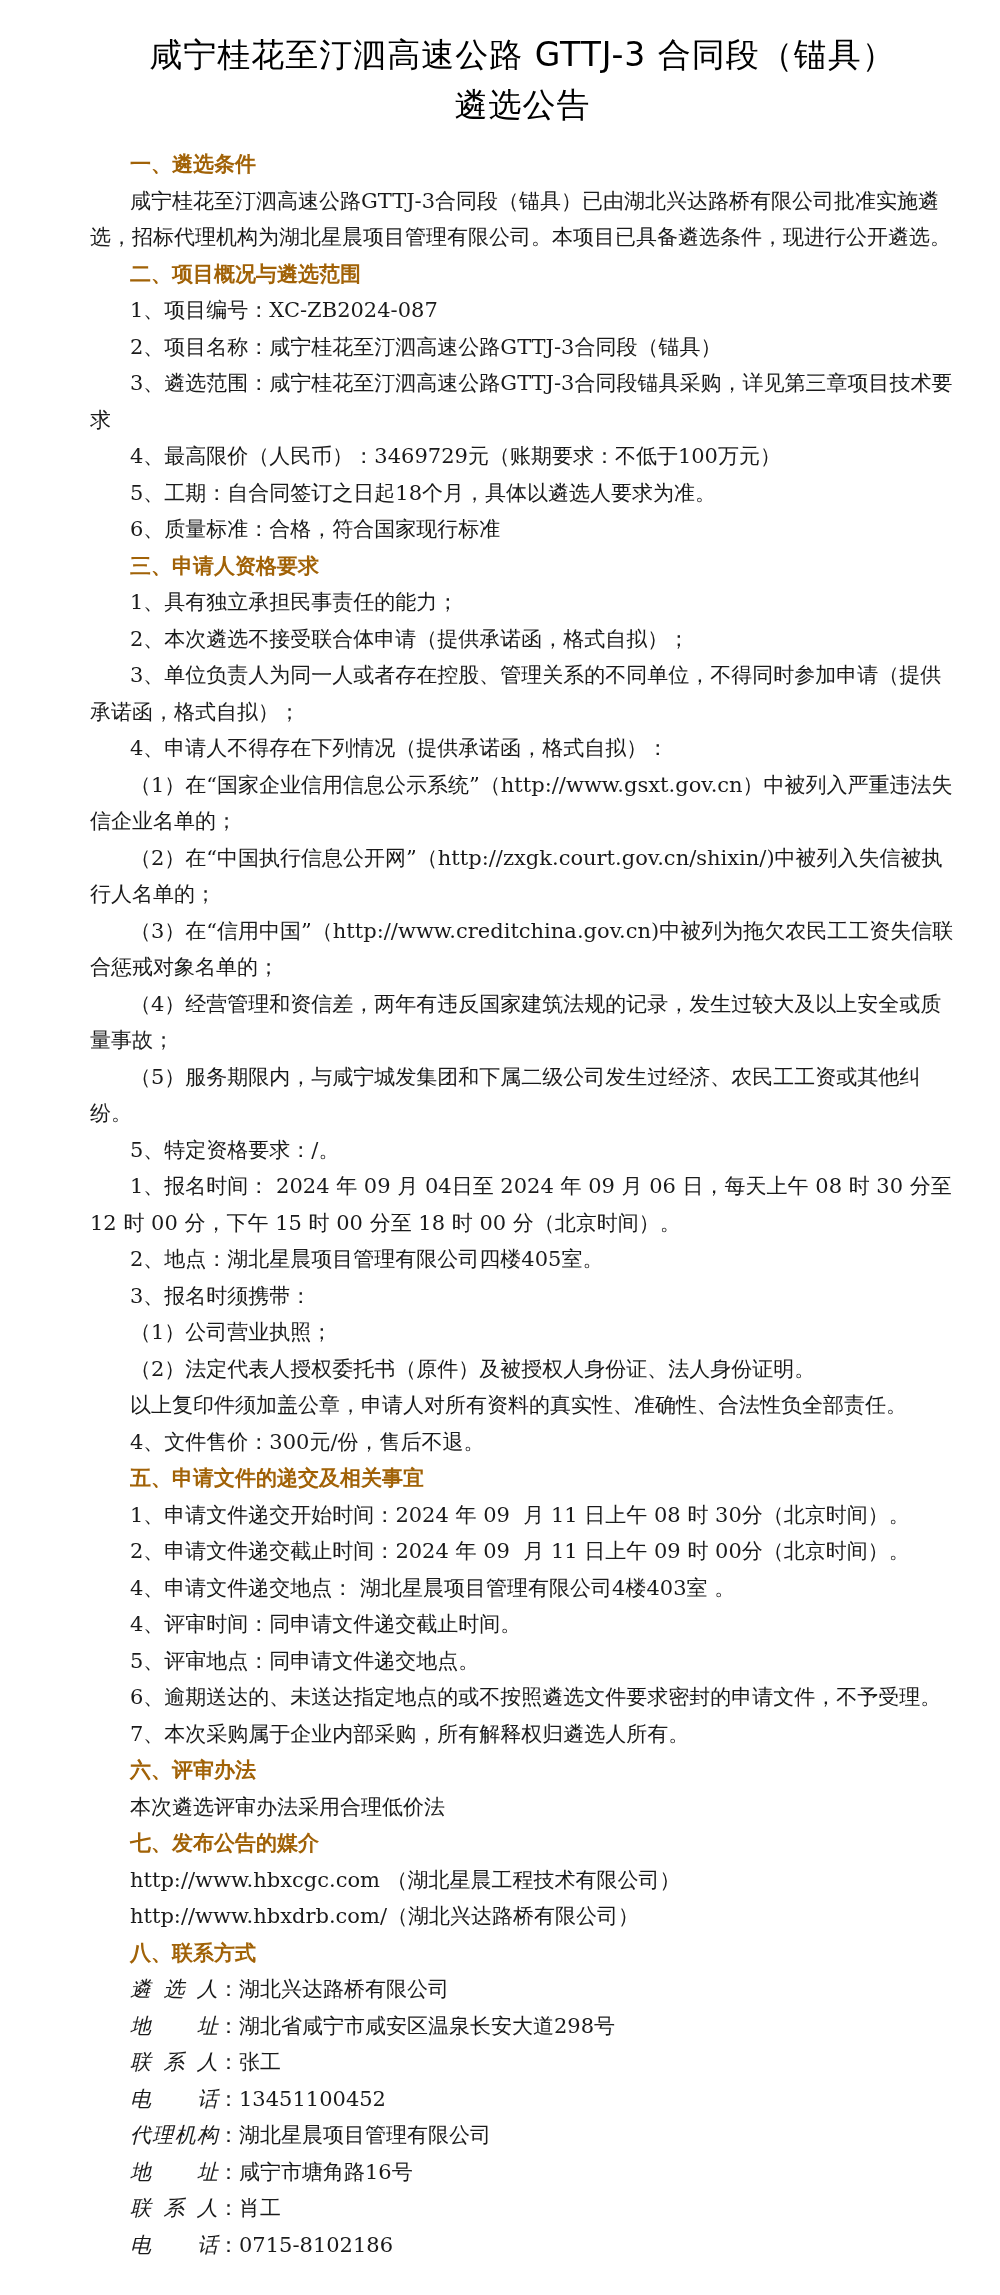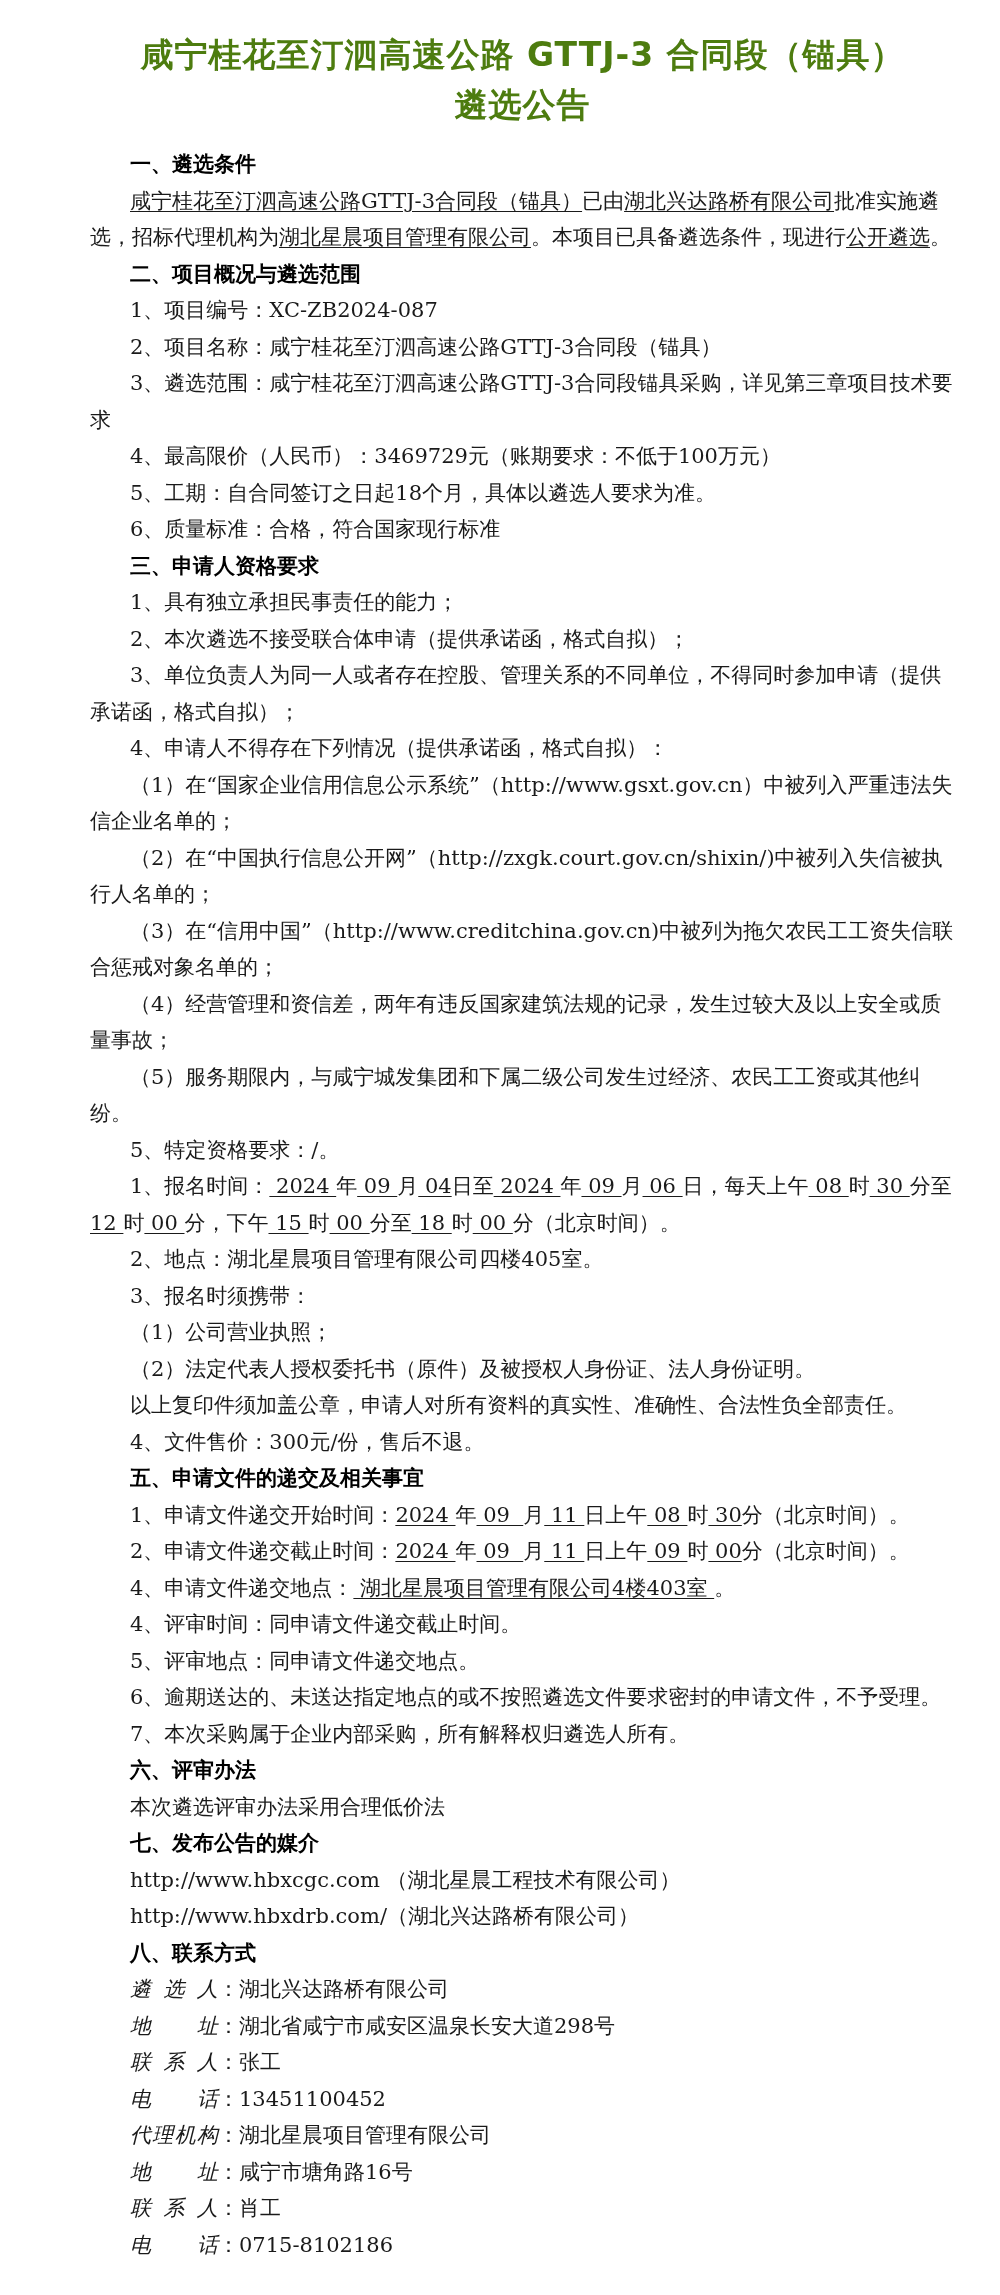--- a/index.html
+++ b/index.html
@@ -5,33 +5,33 @@
   html,body{margin:0;padding:0;}
   body{
     width:1000px;height:2295px;overflow:hidden;
     background:#ffffff;color:#1a1a1a;
     font-family:"DejaVu Serif","Liberation Serif",serif;
   }
   .page{padding:30px 45px 0 90px;}
   .title-block{text-align:center;}
   .title-line{
     font-family:"DejaVu Sans","Liberation Sans",sans-serif;
-    font-weight:bold;font-size:33px;line-height:50px;
-    letter-spacing:1px;color:#4d7c0f;
+    font-weight:normal;font-size:33px;line-height:50px;
+    letter-spacing:1px;color:#000000;
   }
   #doc-body{margin-top:16px;font-size:21px;line-height:36.5px;}
   #doc-body p{margin:0;white-space:pre-wrap;}
   p.para,p.contact{text-indent:40px;}
   p.heading{
-    text-indent:40px;font-weight:bold;color:#000000;
+    text-indent:40px;font-weight:bold;color:#a16207;
     font-family:"DejaVu Sans","Liberation Sans",sans-serif;
   }
   .sp-lg{margin-top:18px;}
   .sp-sm{margin-top:10px;}
-  .u{text-decoration:underline;text-decoration-thickness:1px;text-underline-offset:3px;}
+  .u{text-decoration-thickness:1px;text-underline-offset:3px;}
   .clabel{
     display:inline-block;width:88px;text-indent:0;
     text-align:justify;text-align-last:justify;vertical-align:bottom;font-style:italic;
   }
 </style>
 </head>
 <body>
 
 <div class="page">
   <div class="title-block">

